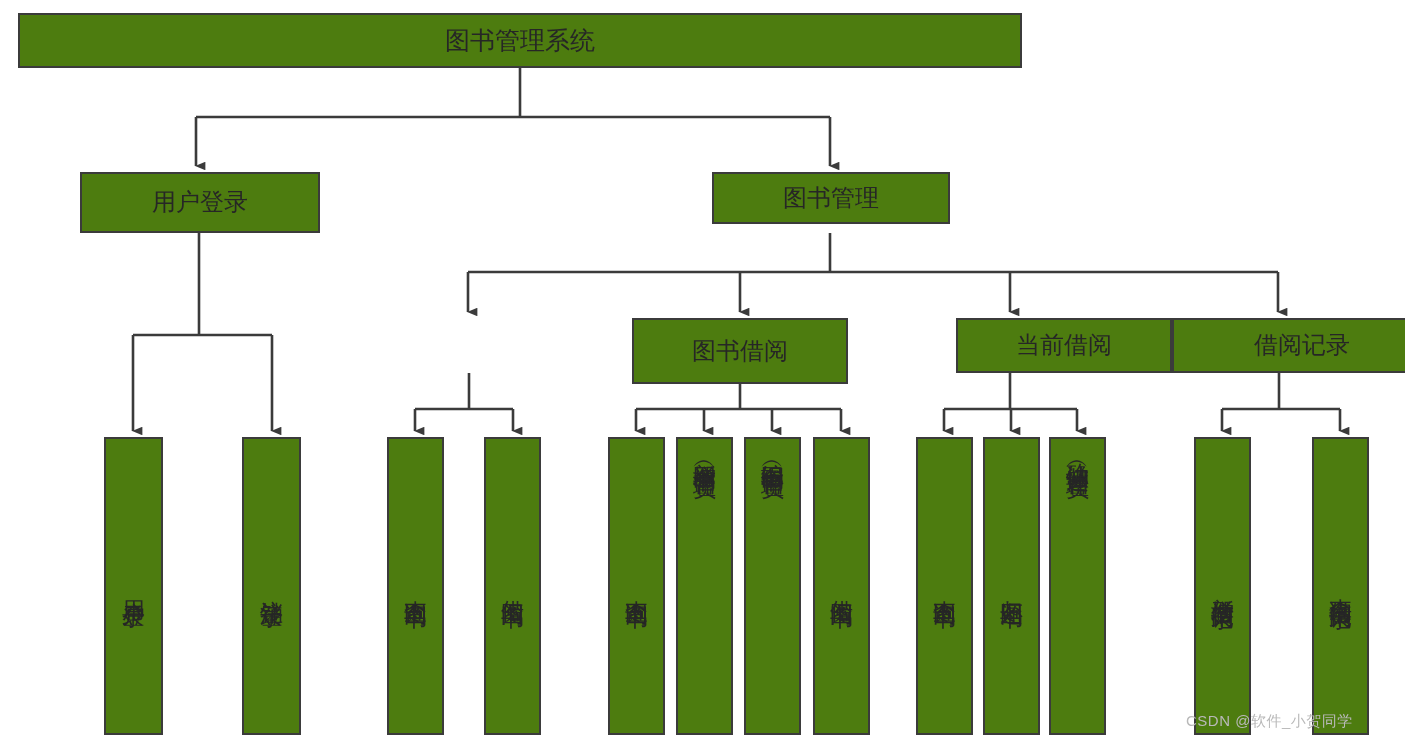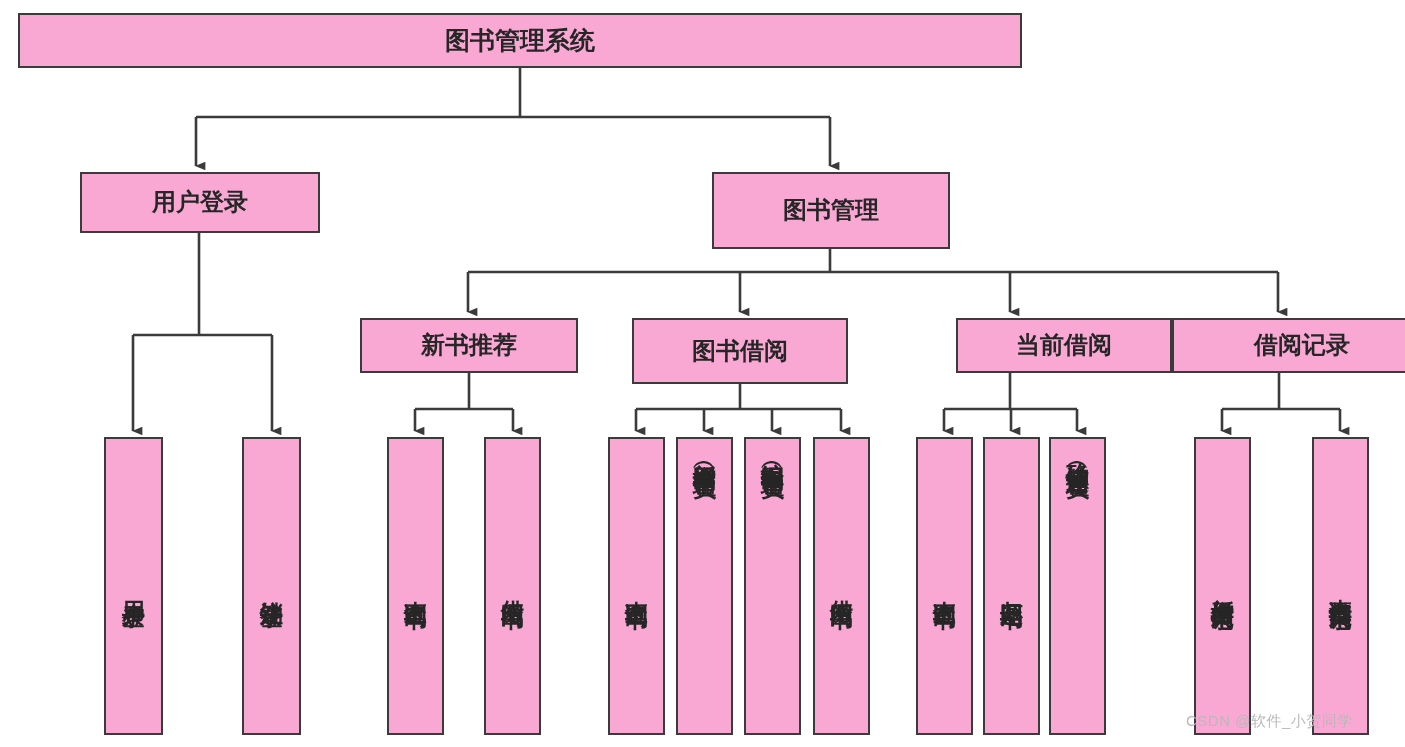--- a/index.html
+++ b/index.html
@@ -23,26 +23,25 @@
     left: 0;
     top: 0;
     width: 1405px;
     height: 747px;
     pointer-events: none;
   }
   .node {
     position: absolute;
     box-sizing: border-box;
     border: 2.2px solid #3b3b3b;
-    background: #f9a8d4;
+    background: #4d7c0f;
     display: flex;
     align-items: center;
     justify-content: center;
     color: #262626;
-    font-weight: bold;
   }
   .node-label {
     display: block;
     text-align: center;
     line-height: 1.18;
     white-space: nowrap;
   }
   
   .node.horiz .node-label {
     font-size: 24px;
@@ -137,27 +136,24 @@
   </svg>
 
   <div class="node horiz root" style="left:18px; top:13px; width:1004px; height:55px;">
     <span class="node-label">图书管理系统</span>
   </div>
 
   <div class="node horiz" style="left:80px; top:172px; width:240px; height:61px;">
     <span class="node-label">用户登录</span>
   </div>
 
-  <div class="node horiz" style="left:712px; top:172px; width:238px; height:77px;">
+  <div class="node horiz" style="left:712px; top:172px; width:238px; height:52px;">
     <span class="node-label">图书管理</span>
   </div>
 
-  <div class="node horiz" style="left:360px; top:318px; width:218px; height:55px;">
-    <span class="node-label">新书推荐</span>
-  </div>
 
   <div class="node horiz" style="left:632px; top:318px; width:216px; height:66px;">
     <span class="node-label">图书借阅</span>
   </div>
 
   <div class="node horiz" style="left:956px; top:318px; width:216px; height:55px;align-items:center;">
     <span class="node-label">当前借阅</span>
   </div>
 
   <div class="node horiz" style="left:1172px; top:318px; width:260px; height:55px;">

